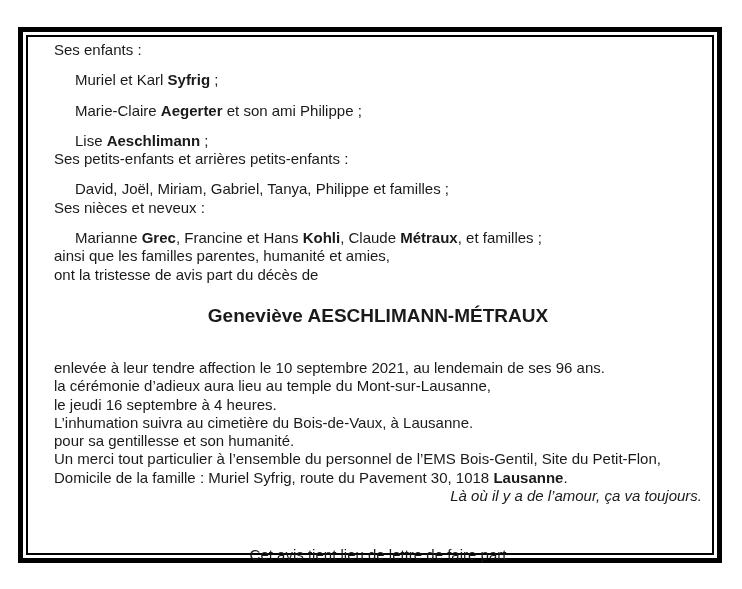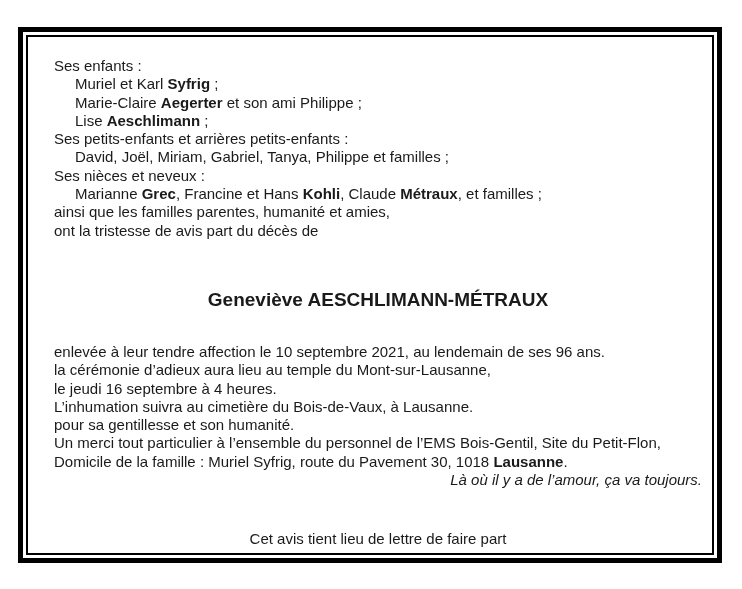--- a/index.html
+++ b/index.html
@@ -14,29 +14,29 @@
     position: absolute; left: 18px; top: 27px;
     width: 704px; height: 536px;
     box-sizing: border-box;
     border: 5px solid #000000;
     padding: 3px;
   }
   .inner {
     box-sizing: border-box;
     width: 100%; height: 100%;
     border: 2px solid #000000;
-    padding: 20px 10px 0 26px;
+    padding: 4px 10px 0 26px;
     font-size: 15px;
     line-height: 18.3px;
   }
   .line { line-height: 18.3px; white-space: nowrap; }
-  .indent { padding-left: 21px; }
+  .indent { padding-left: 21px; margin-top: 12px; }
   .b { font-weight: bold; }
   .title {
-    margin-top: 47px;
+    margin-top: 19px;
     line-height: 26px;
     font-size: 19px;
     font-weight: bold;
     text-align: center;
     white-space: nowrap;
   }
   .details { margin-top: 30px; }
   .quote {
     line-height: 18.3px;
     font-style: italic;

